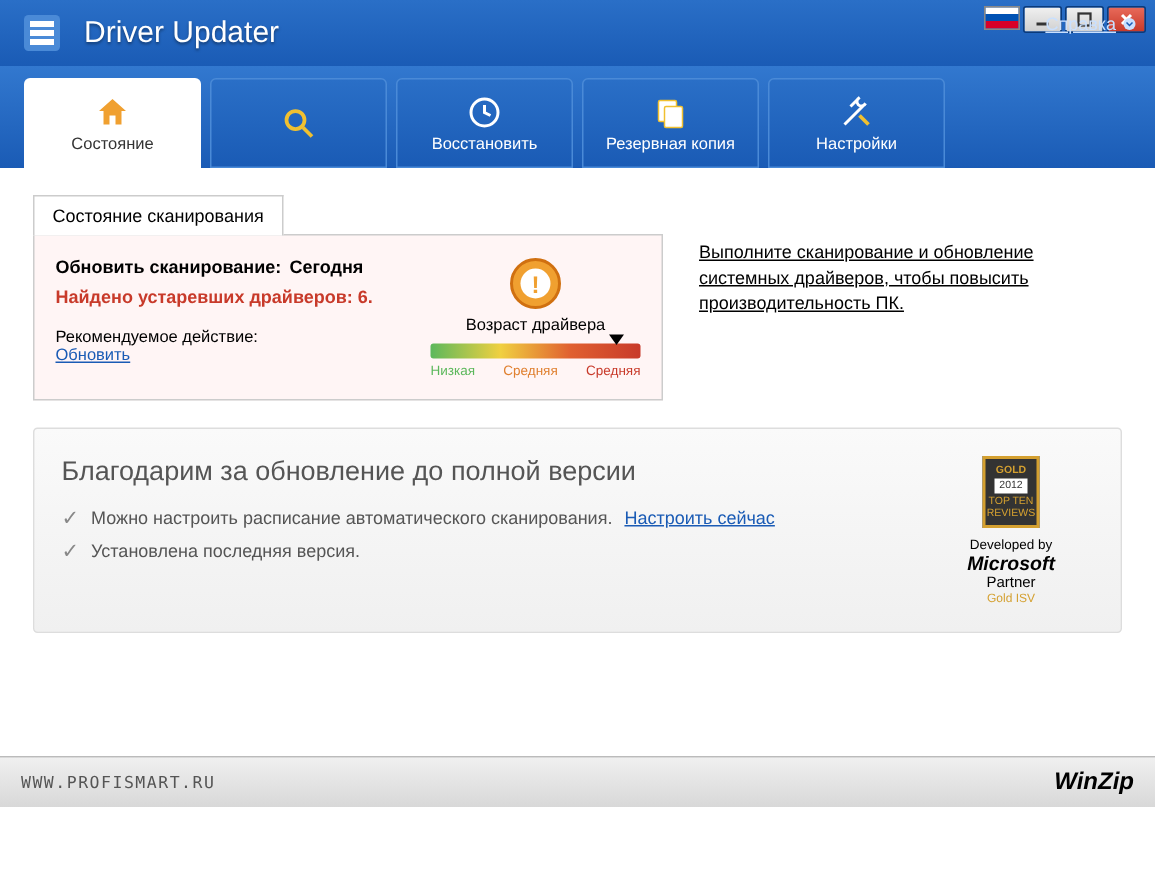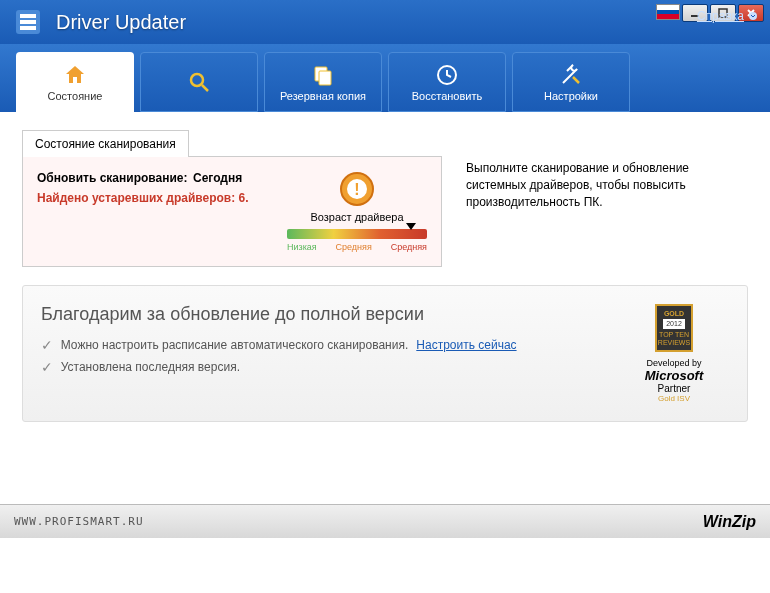--- a/index.html
+++ b/index.html
@@ -36,21 +36,21 @@
 .status-left .reco a { color: #1a5bb5; text-decoration: underline; cursor: pointer; }
 .status-right { flex: 0 0 140px; text-align: center; }
 .alert-icon { width: 36px; height: 36px; margin: 0 auto 4px; }
 .age-lbl { font-size: 11px; margin-bottom: 6px; }
 .gauge { height: 10px; background: linear-gradient(to right, #5cb85c, #f0d040, #e06030, #c83a2a); border-radius: 2px; position: relative; }
 .gauge-ptr { position: absolute; top: -6px; width: 0; height: 0; border-left: 5px solid transparent; border-right: 5px solid transparent; border-top: 7px solid #000; }
 .gauge-lbls { display: flex; justify-content: space-between; font-size: 9px; margin-top: 3px; }
 .gauge-lbls span:nth-child(1){color:#5cb85c}.gauge-lbls span:nth-child(2){color:#e08030}.gauge-lbls span:nth-child(3){color:#c83a2a}
 
 .action-col { flex: 1; padding-top: 30px; }
-.action-col p { font-size: 12px; margin-bottom: 32px; line-height: 1.4; }
+.action-col p { font-size: 12px; margin-bottom: 32px; line-height: 1.4; text-decoration: underline; }
 .scan-btn { width: 100%; padding: 14px; background: linear-gradient(#3a8ae0, #1a6ac7); color: #fff; border: 1px solid #0a4a9a; border-radius: 3px; font-size: 14px; font-weight: bold; cursor: pointer; }
 
 .banner { border: 1px solid #ddd; border-radius: 3px; padding: 18px; display: flex; gap: 16px; background: linear-gradient(#fafafa,#f0f0f0); }
 .banner-left { flex: 1; }
 .banner-title { font-size: 18px; color: #555; margin-bottom: 12px; }
 .banner-item { font-size: 12px; color: #555; margin-bottom: 6px; display: flex; align-items: center; gap: 8px; }
 .banner-item a { color: #1a5bb5; text-decoration: underline; cursor: pointer; }
 .check { color: #888; font-size: 14px; }
 .banner-right { flex: 0 0 110px; text-align: center; font-size: 9px; }
 .award { width: 38px; height: 48px; margin: 0 auto 4px; background: #333; border: 2px solid #d4a030; display: flex; flex-direction: column; align-items: center; justify-content: center; color: #d4a030; font-size: 7px; line-height: 1.1; }
@@ -118,34 +118,34 @@
     <span class="tab-icon">
         <svg viewBox="0 0 24 24" width="24" height="24">
           <circle cx="10" cy="10" r="6" fill="none" stroke="#f0c030" stroke-width="2.5"></circle>
           <line x1="15" y1="15" x2="21" y2="21" stroke="#f0c030" stroke-width="2.5"></line>
         </svg>
       </span>
   </div>
   <div class="tab">
     <span class="tab-icon">
         <svg viewBox="0 0 24 24" width="24" height="24">
+          <circle cx="12" cy="12" r="9" fill="none" stroke="#fff" stroke-width="2"></circle>
+          <path d="M12 7v5l4 2" stroke="#fff" stroke-width="2" fill="none"></path>
+        </svg>
+      </span>
+    <span>Восстановить</span>
+  </div>
+  <div class="tab">
+    <span class="tab-icon">
+        <svg viewBox="0 0 24 24" width="24" height="24">
           <rect x="4" y="4" width="12" height="14" rx="1" fill="#fff" stroke="#f0c030"></rect>
           <rect x="8" y="8" width="12" height="14" rx="1" fill="#fff" stroke="#f0c030"></rect>
         </svg>
       </span>
     <span>Резервная копия</span>
-  </div>
-  <div class="tab">
-    <span class="tab-icon">
-        <svg viewBox="0 0 24 24" width="24" height="24">
-          <circle cx="12" cy="12" r="9" fill="none" stroke="#fff" stroke-width="2"></circle>
-          <path d="M12 7v5l4 2" stroke="#fff" stroke-width="2" fill="none"></path>
-        </svg>
-      </span>
-    <span>Восстановить</span>
   </div>
   <div class="tab">
     <span class="tab-icon">
         <svg viewBox="0 0 24 24" width="24" height="24">
           <path d="M4 20l8-8m0 0l6-6a3 3 0 11-4-4l-6 6" stroke="#fff" stroke-width="2" fill="none"></path>
           <path d="M20 20l-6-6" stroke="#f0c030" stroke-width="2.5"></path>
         </svg>
       </span>
     <span>Настройки</span>
   </div>
@@ -153,20 +153,24 @@
 
 <div class="content">
   <div class="status-row">
     <div class="status-box">
       <div class="status-tab">Состояние сканирования</div>
       <div class="status-body">
         <div class="status-left">
           <div class="lbl">Обновить сканирование:</div>
           <div class="today">Сегодня</div>
           <div class="outdated">Найдено устаревших драйверов: 6.</div>
+          <div class="reco">
+            <span>Рекомендуемое действие:</span><br>
+            <a>Обновить</a>
+          </div>
         </div>
         <div class="status-right">
           <div class="alert-icon">
             <svg viewBox="0 0 36 36">
                 <circle cx="18" cy="18" r="16" fill="#f0a030" stroke="#d07010" stroke-width="2"></circle>
                 <circle cx="18" cy="18" r="10" fill="#fff"></circle>
                 <text x="18" y="24" font-size="16" font-weight="bold" fill="#f0a030" text-anchor="middle">!</text>
               </svg>
           </div>
           <div class="age-lbl">Возраст драйвера</div>

